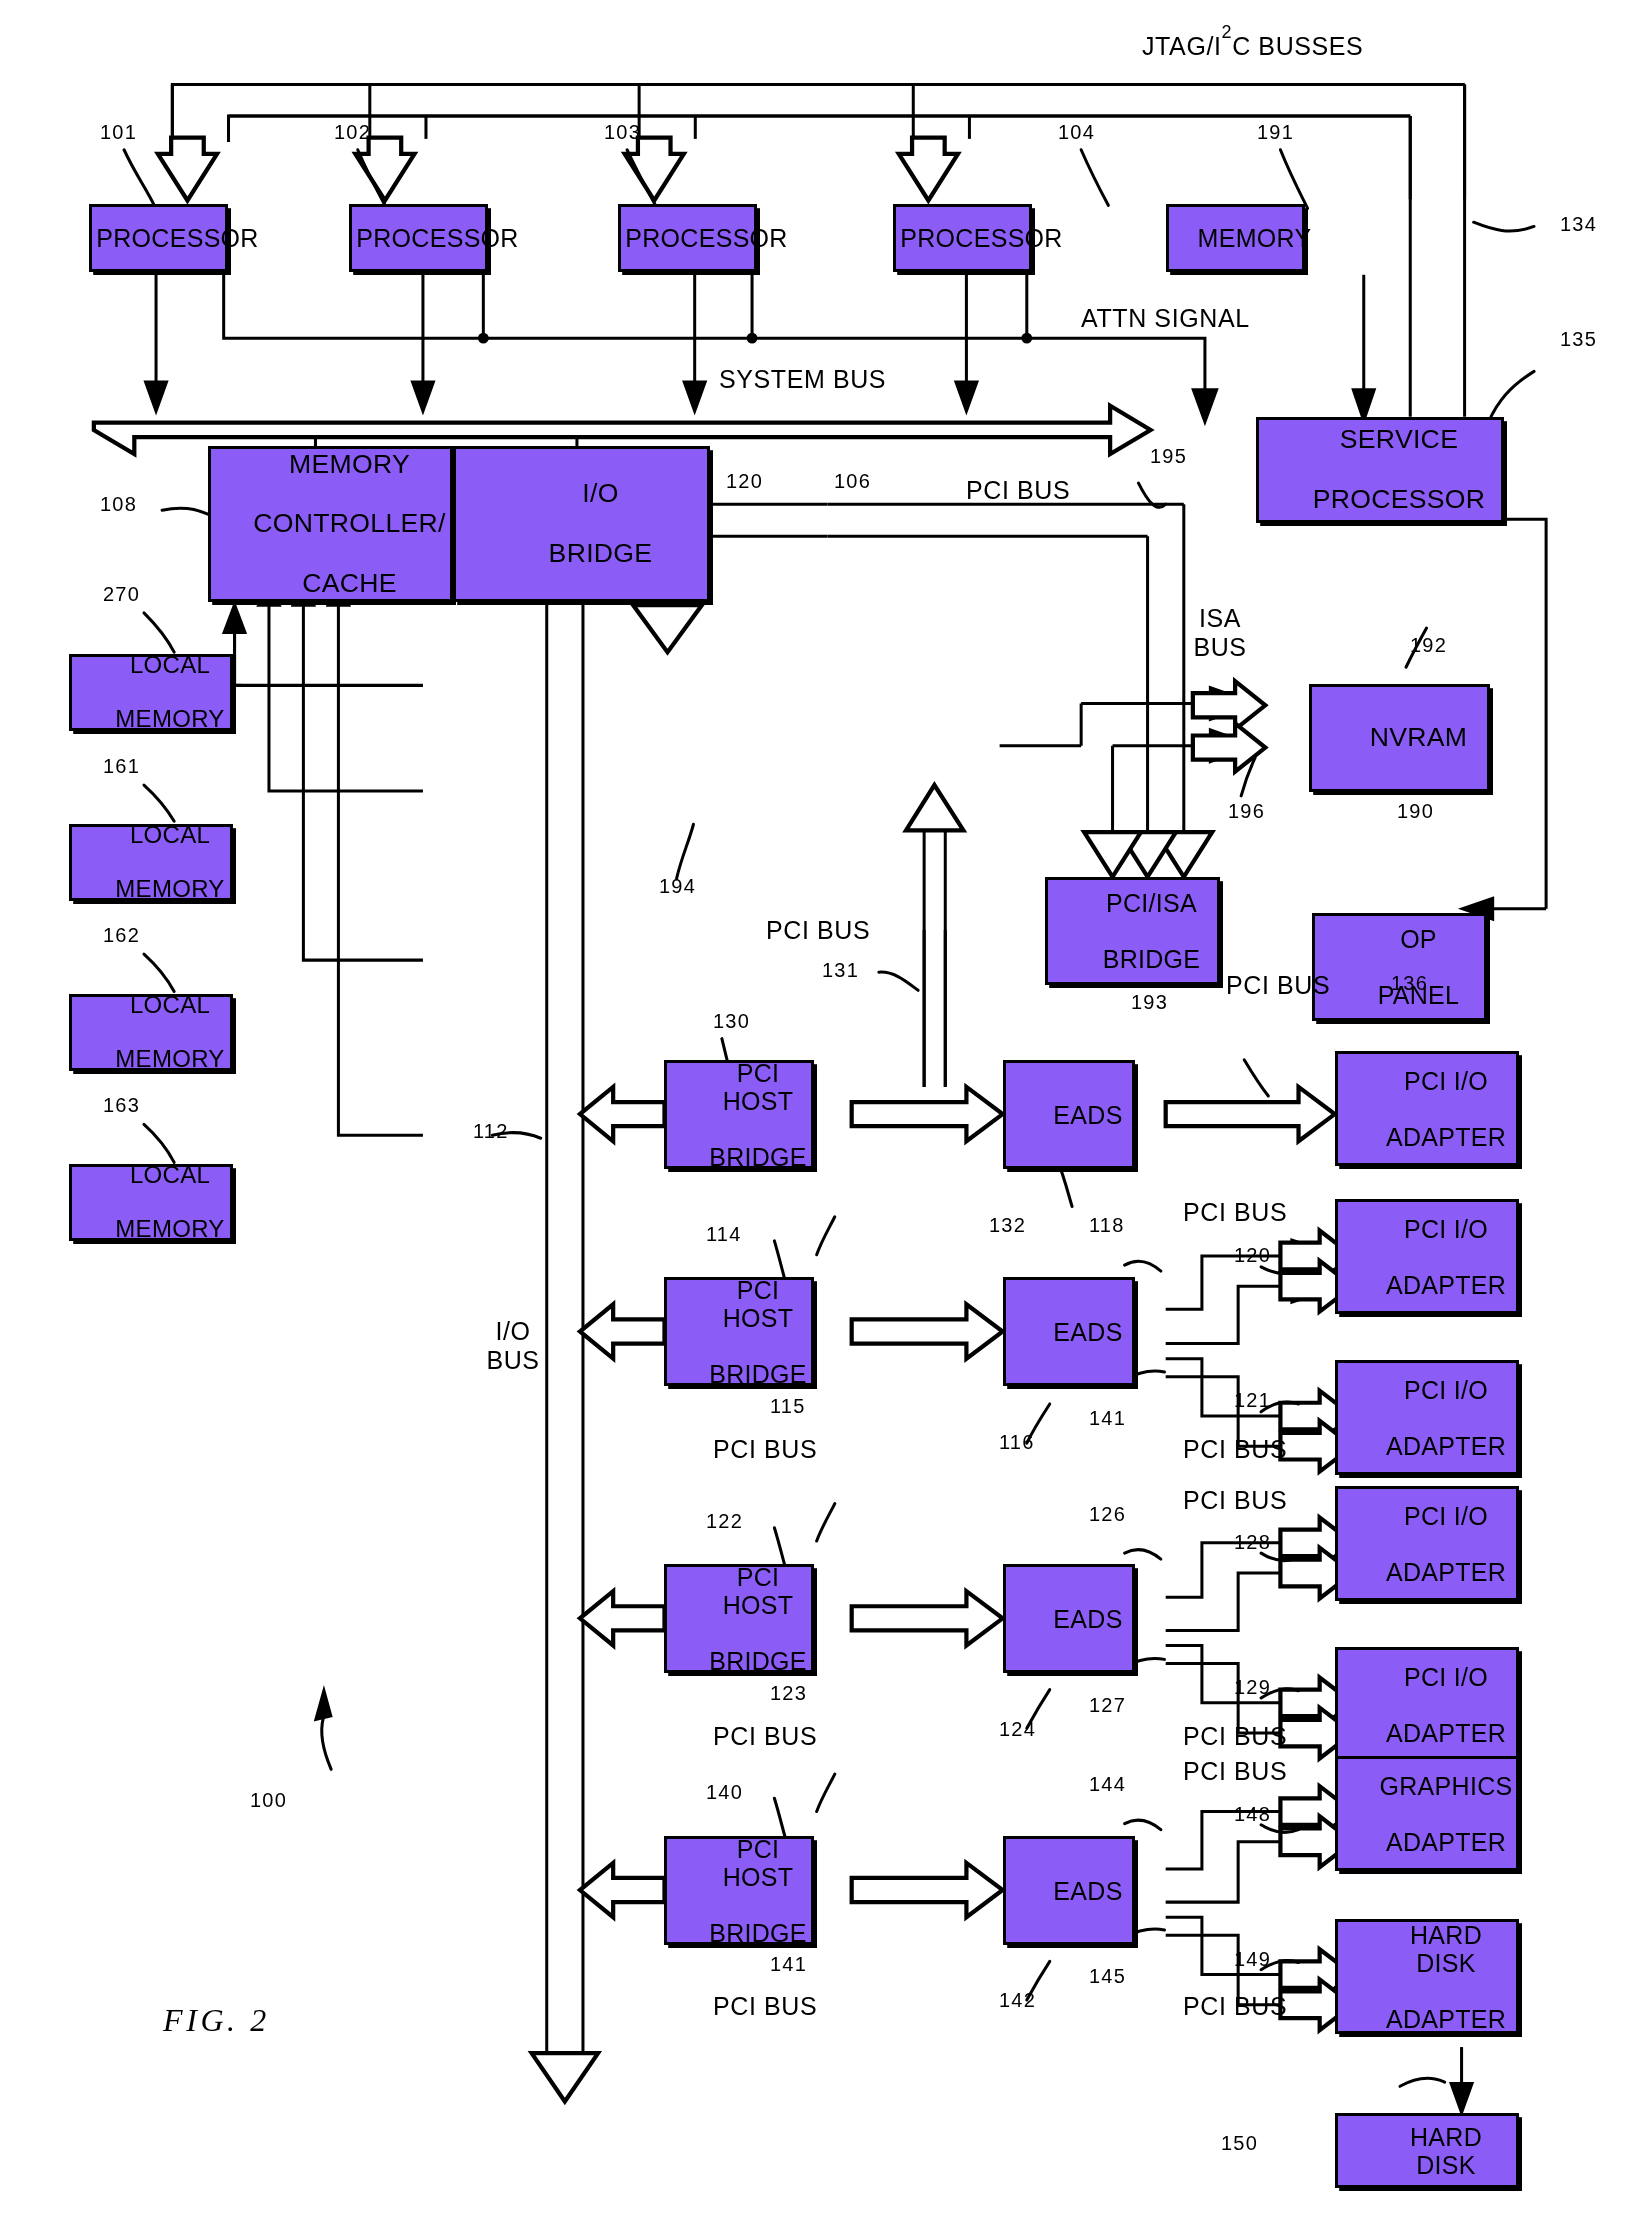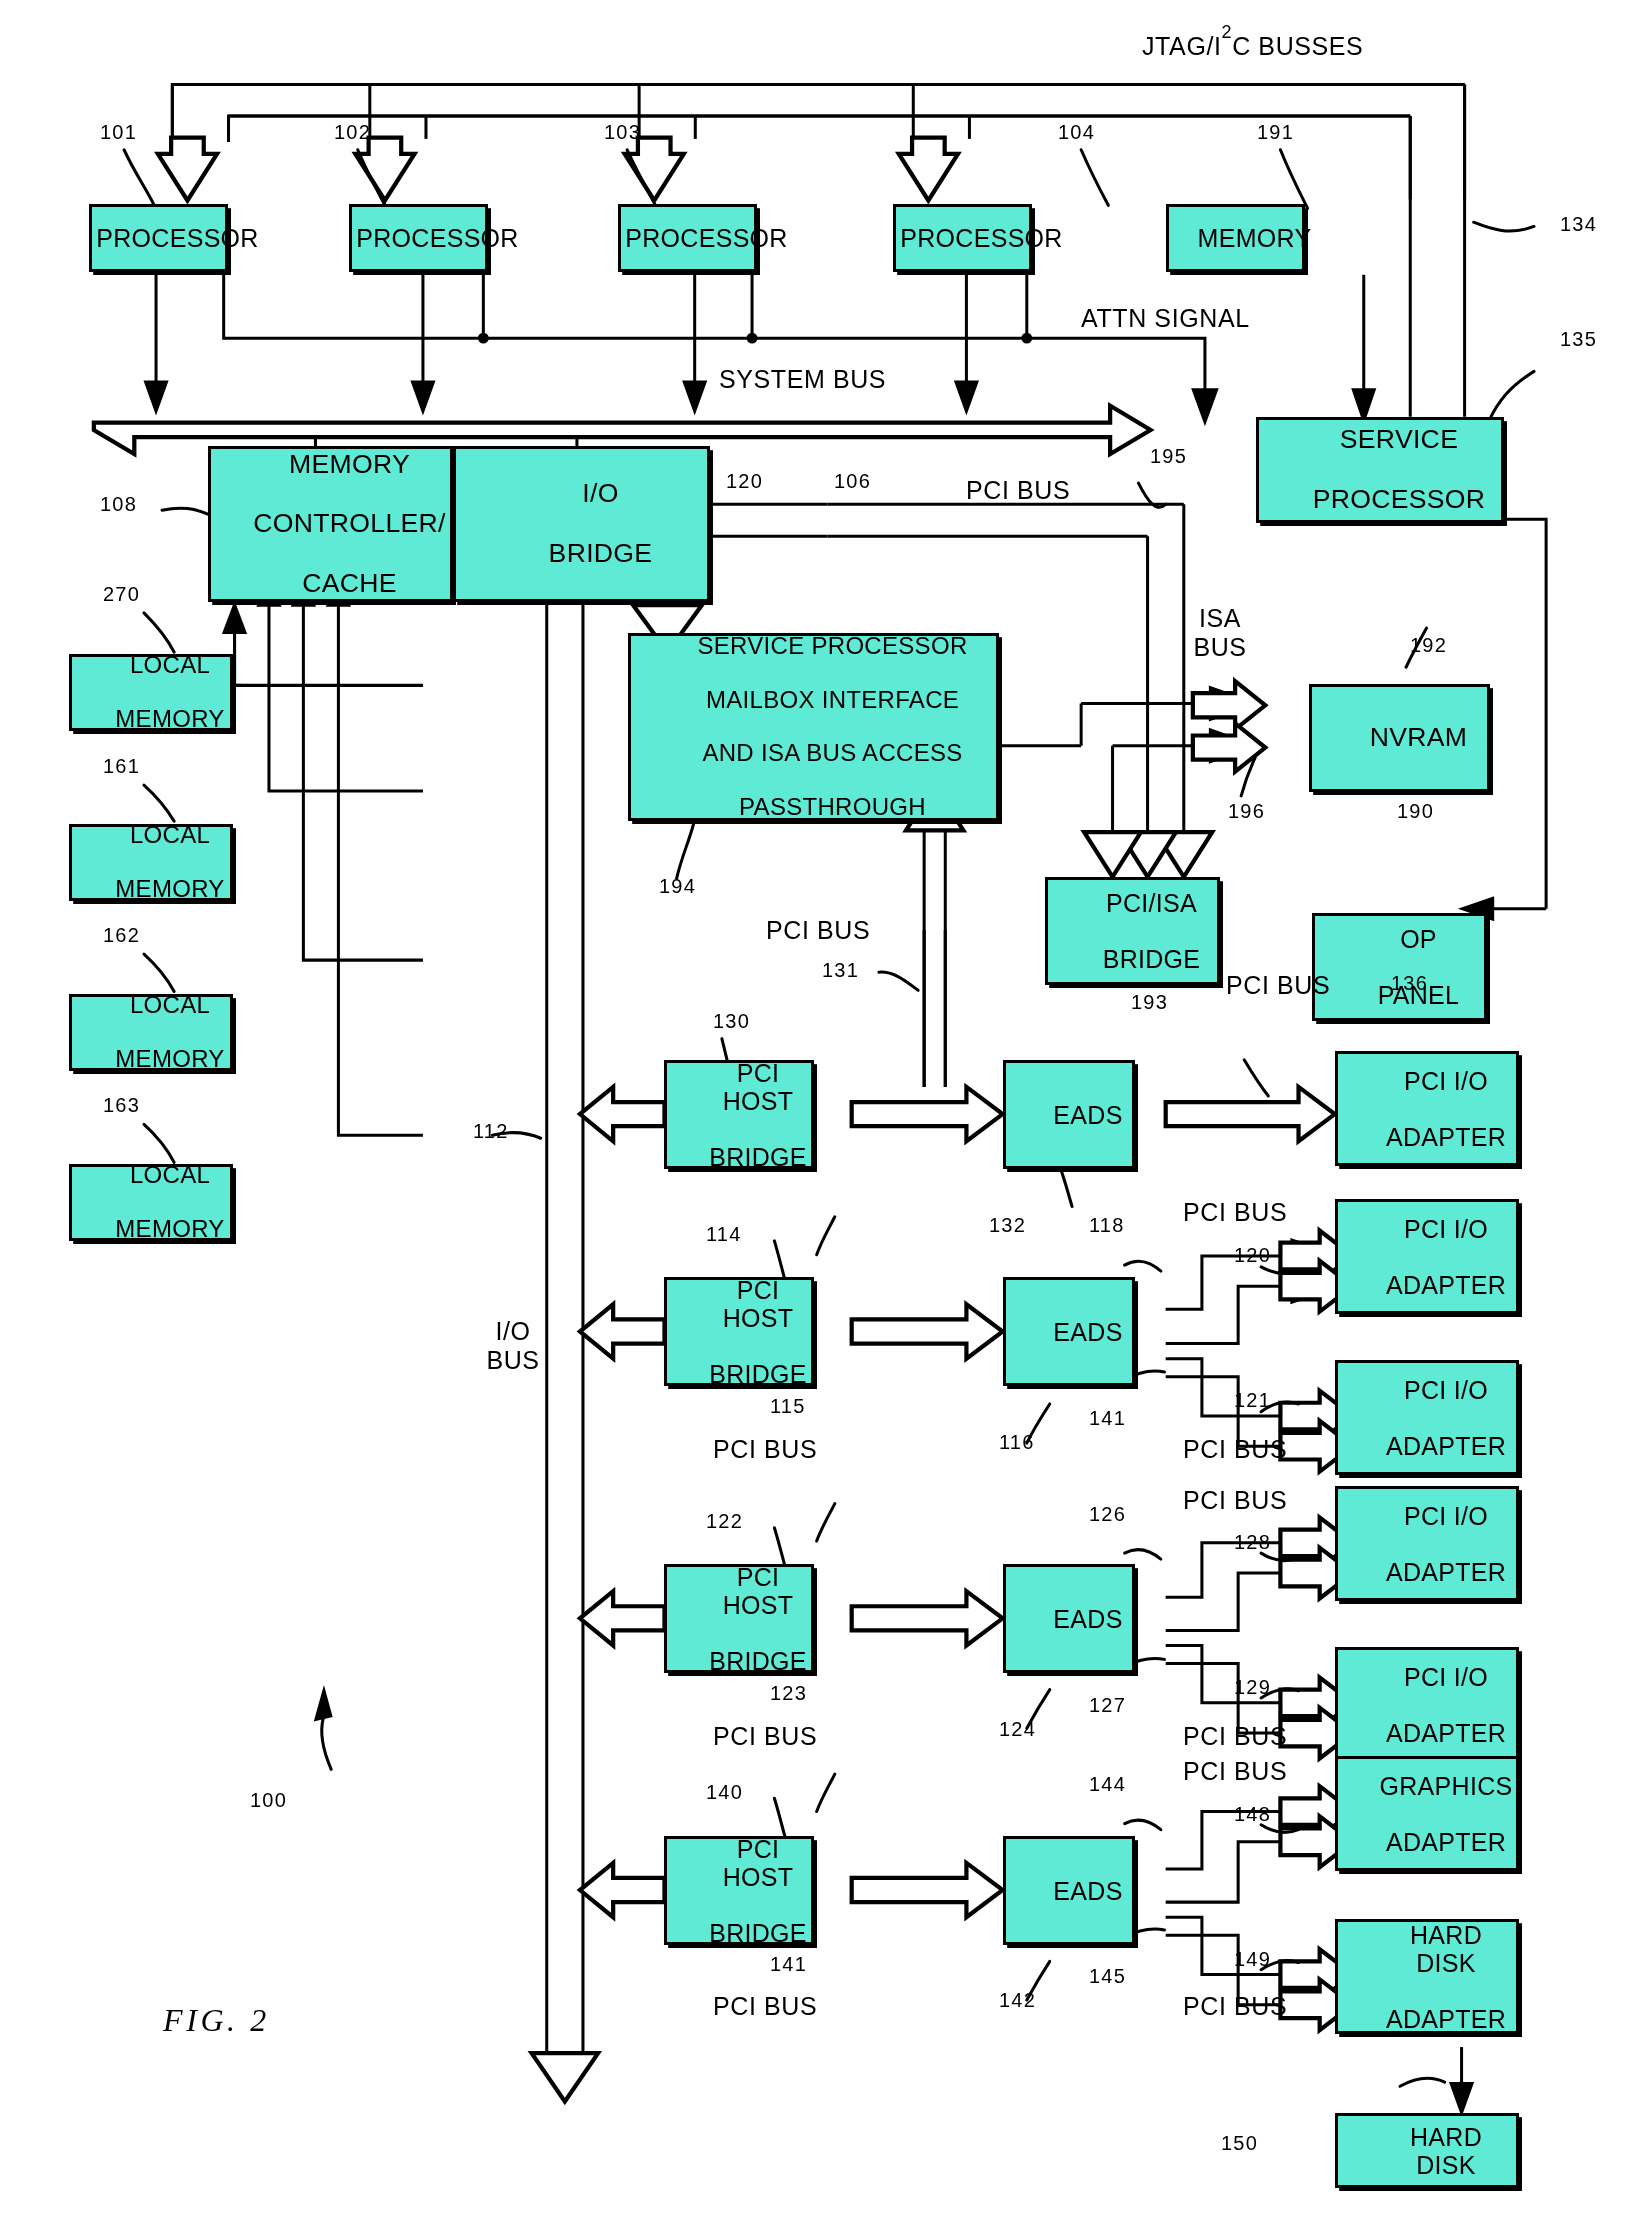--- a/index.html
+++ b/index.html
@@ -15,21 +15,21 @@
     background: #ffffff;
     overflow: hidden;
     font-family: "Liberation Sans", sans-serif;
     color: #000000;
   }
   
   .box {
     position: absolute;
     box-sizing: border-box;
     border: 3px solid #000;
-    background: #5eead4;
+    background: #8b5cf6;
     display: flex;
     align-items: center;
     justify-content: center;
     text-align: center;
     line-height: 1.12;
     letter-spacing: 0.3px;
     font-weight: 500;
     
     box-shadow: 3.6px 3.6px 0 -0.6px #000;
     padding-left: 38px;
@@ -365,28 +365,20 @@
   <div class="lbl num" style="left:95px; top:924px;">162</div>
   <div class="box f40" style="left:69px; top:994px; width:164px; height:77px;">
     <span><span>LOCAL</span><br><span>MEMORY</span></span>
   </div>
 
   <div class="lbl num" style="left:95px; top:1094px;">163</div>
   <div class="box f40" style="left:69px; top:1164px; width:164px; height:77px;">
     <span><span>LOCAL</span><br><span>MEMORY</span></span>
   </div>
 
-  <div class="box f40" style="left:628px; top:633px; width:371px; height:188px;">
-    <span>
-      <span>SERVICE PROCESSOR</span><br>
-      <span>MAILBOX INTERFACE</span><br>
-      <span>AND ISA BUS ACCESS</span><br>
-      <span>PASSTHROUGH</span>
-    </span>
-  </div>
   <div class="lbl num" style="left:651px; top:875px;">194</div>
   <div class="lbl" style="left:766px; top:917px;">PCI BUS</div>
   <div class="lbl num" style="left:814px; top:959px;">131</div>
 
   <div class="lbl ctr" style="left:1184px; top:604px; width:72px; line-height:1.15;">
     <span>ISA</span><br>
     <span>BUS</span>
   </div>
   <div class="lbl num" style="left:1402px; top:634px;">192</div>
   <div class="box f44" style="left:1309px; top:684px; width:181px; height:108px;">

